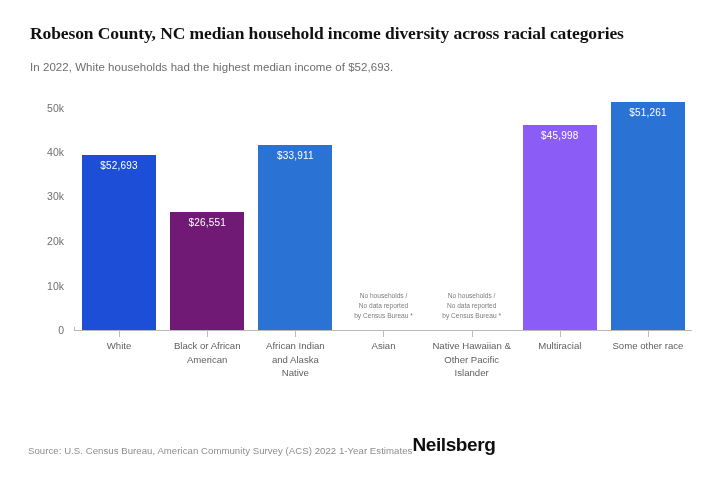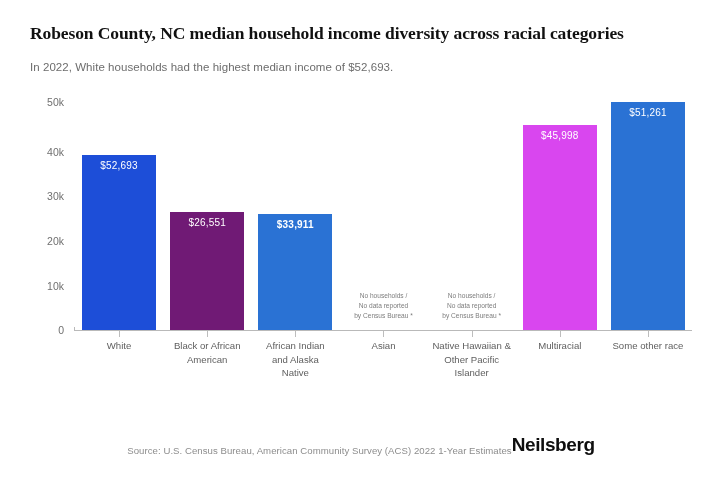--- a/index.html
+++ b/index.html
@@ -157,21 +157,21 @@
   }
 
   
   .footer {
     position: absolute;
     left: 28px;
     right: 26px;
     bottom: 24px;
     display: flex;
     align-items: flex-end;
-    justify-content: center;
+    justify-content: flex-start;
   }
   .source-note {
     font-size: 9.6px;
     color: #8d8d8d;
     letter-spacing: 0.05px;
   }
   .brand-logo {
     font-size: 19px;
     font-weight: bold;
     color: #0e0e0e;
@@ -187,57 +187,57 @@
   <p class="chart-subtitle">In 2022, White households had the highest median income of $52,693.</p>
 
   <div class="plot-wrap">
 
     <div class="y-axis" id="y-axis">
         <div class="y-tick-label" style="top: 245px;">0</div>
         <div class="y-tick-label" style="top: 200.455px;">10k</div>
         <div class="y-tick-label" style="top: 155.909px;">20k</div>
         <div class="y-tick-label" style="top: 111.364px;">30k</div>
         <div class="y-tick-label" style="top: 66.8182px;">40k</div>
-        <div class="y-tick-label" style="top: 17px;">50k</div>
+        <div class="y-tick-label" style="top: 23px;">50k</div>
       </div>
     <div class="y-axis-line"></div>
     <div class="axis-line"></div>
 
     <div class="bars" id="bars">
         <div class="bar-slot">
           <div class="bar" style="height: 175px; background: #1d4ed8;">
             <div class="bar-value">$52,693</div>
           </div>
         </div>
         <div class="bar-slot">
           <div class="bar" style="height: 118.273px; background: #701a75;">
             <div class="bar-value">$26,551</div>
           </div>
         </div>
         <div class="bar-slot">
-          <div class="bar" style="height: 116px; background: rgb(42, 114, 212); font-weight: bold;">
+          <div class="bar" style="height: 185px; background: rgb(42, 114, 212);">
             <div class="bar-value">$33,911</div>
           </div>
         </div>
         <div class="bar-slot">
           <div class="no-data-note">
             <div>No households /</div>
             <div>No data reported</div>
             <div>by Census Bureau *</div>
           </div>
         </div>
         <div class="bar-slot">
           <div class="no-data-note">
             <div>No households /</div>
             <div>No data reported</div>
             <div>by Census Bureau *</div>
           </div>
         </div>
         <div class="bar-slot">
-          <div class="bar" style="height: 204.9px; background: #d946ef;">
+          <div class="bar" style="height: 204.9px; background: #8b5cf6;">
             <div class="bar-value">$45,998</div>
           </div>
         </div>
         <div class="bar-slot">
           <div class="bar" style="height: 228.344px; background: rgb(42, 114, 212);">
             <div class="bar-value">$51,261</div>
           </div>
         </div>
       </div>
 

